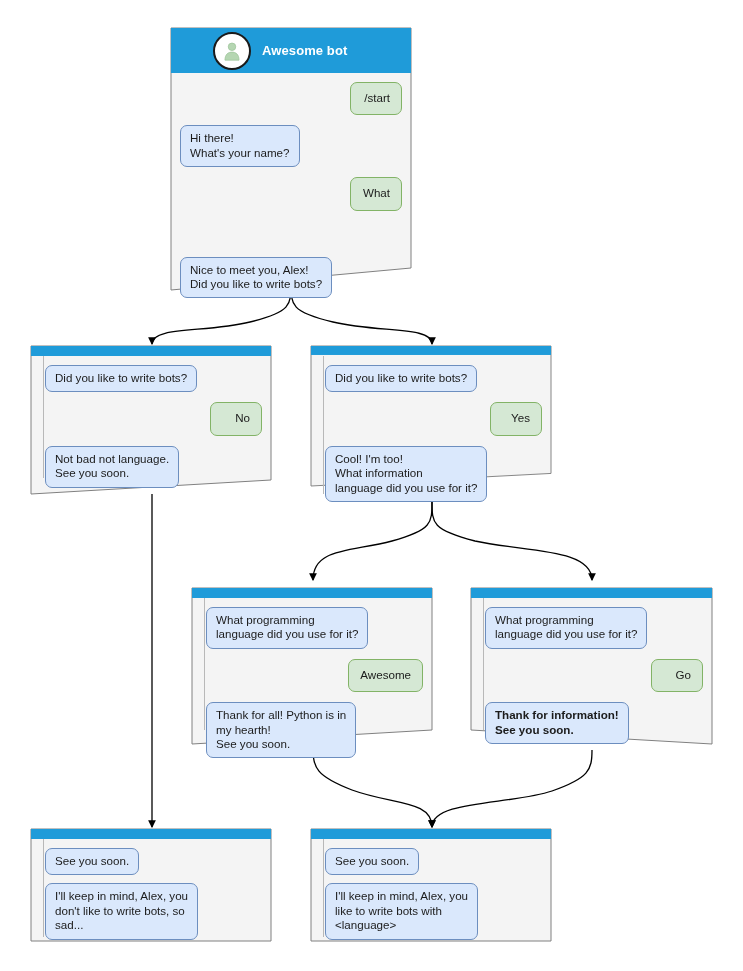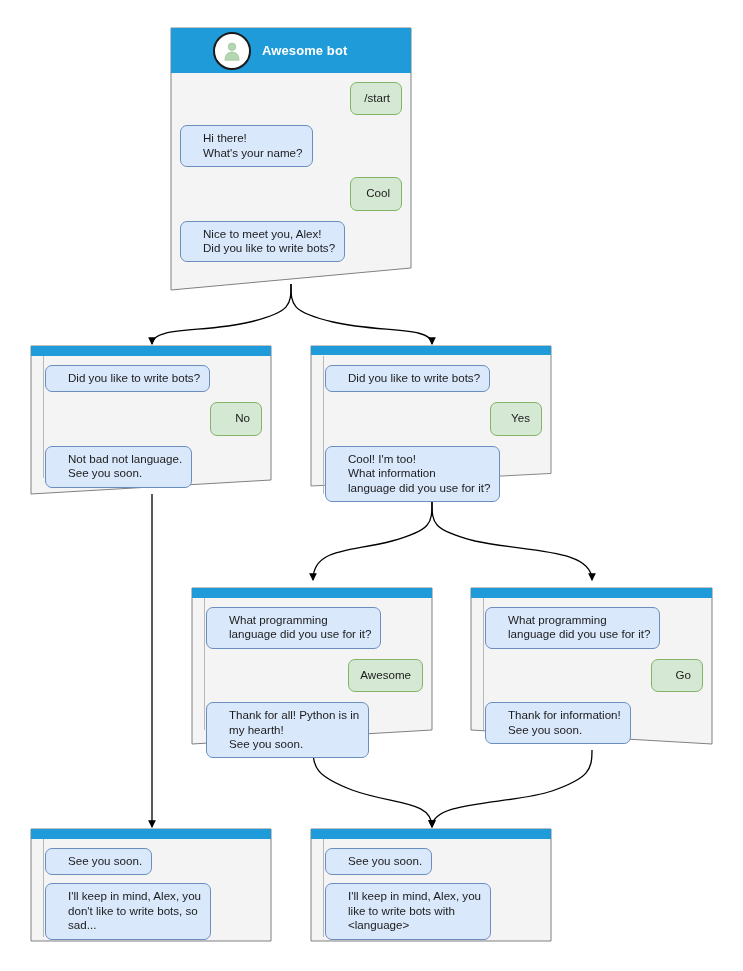--- a/index.html
+++ b/index.html
@@ -71,21 +71,21 @@
     width: 100%;
     box-sizing: border-box;
     padding: 9px 9px 0 9px;
     display: flex;
     flex-direction: column;
   }
   .msg {
     box-sizing: border-box;
     max-width: 74%;
     border-radius: 7px;
-    padding: 5px 9px 6px 22px;
+    padding: 5px 9px 6px 9px;
     font-size: 11.6px;
     line-height: 14.4px;
     color: #1b1b1b;
     white-space: pre-line;
     margin-bottom: 10px;
   }
   .msg.bot {
     align-self: flex-start;
     background: #dae8fc;
     border: 1px solid #6c8ebf;
@@ -143,22 +143,22 @@
           <circle cx="12" cy="7.4" r="4.1" fill="#b5d6b2" stroke="#9cc49a" stroke-width="0.8"></circle>
           <path d="M4.3 22 C4.3 15.6 8 13.2 12 13.2 C16 13.2 19.7 15.6 19.7 22 Z" fill="#b5d6b2" stroke="#9cc49a" stroke-width="0.8"></path>
         </svg>
       </div>
       <span>Awesome bot</span>
     </div>
     <div class="chat" style="top:45px;">
       <div class="msg user">/start</div>
       <div class="msg bot">Hi there!
 What's your name?</div>
-      <div class="msg user">Cool</div>
-      <div class="msg bot" style="max-width:84%;">Nice to meet you, Alex!
+      <div class="msg user">What</div>
+      <div class="msg bot" style="max-width:84%;margin-top:36px;">Nice to meet you, Alex!
 Did you like to write bots?</div>
     </div>
   </div>
 </div>
 
 <div class="node" style="left:31px; top:346px; width:240px; height:148px;">
   <svg class="node-shape" viewBox="0 0 240 148" preserveAspectRatio="none">
     <polygon points="0,0 240,0 240,134 0,148" fill="#f4f4f4" stroke="#808080" stroke-width="1"></polygon>
     <rect x="0" y="0" width="240" height="10" fill="#1f9bd9"></rect>
   </svg>
@@ -212,21 +212,21 @@
   <svg class="node-shape" viewBox="0 0 241 156" preserveAspectRatio="none">
     <polygon points="0,0 241,0 241,156 0,142" fill="#f4f4f4" stroke="#808080" stroke-width="1"></polygon>
     <rect x="0" y="0" width="241" height="10" fill="#1f9bd9"></rect>
   </svg>
   <div class="node-content">
     <div class="gutter" style="left:12px; top:10px; bottom:14px;"></div>
     <div class="chat" style="top:10px; padding-left:14px;">
       <div class="msg bot" style="max-width:86%;">What programming
 language did you use for it?</div>
       <div class="msg user">Go</div>
-      <div class="msg bot" style="max-width:86%;">Thank for information!
+      <div class="msg bot" style="max-width:86%;font-weight:bold;">Thank for information!
 See you soon.</div>
     </div>
   </div>
 </div>
 
 <div class="node" style="left:31px; top:829px; width:240px; height:112px;">
   <svg class="node-shape" viewBox="0 0 240 112" preserveAspectRatio="none">
     <polygon points="0,0 240,0 240,112 0,112" fill="#f4f4f4" stroke="#808080" stroke-width="1"></polygon>
     <rect x="0" y="0" width="240" height="10" fill="#1f9bd9"></rect>
   </svg>

